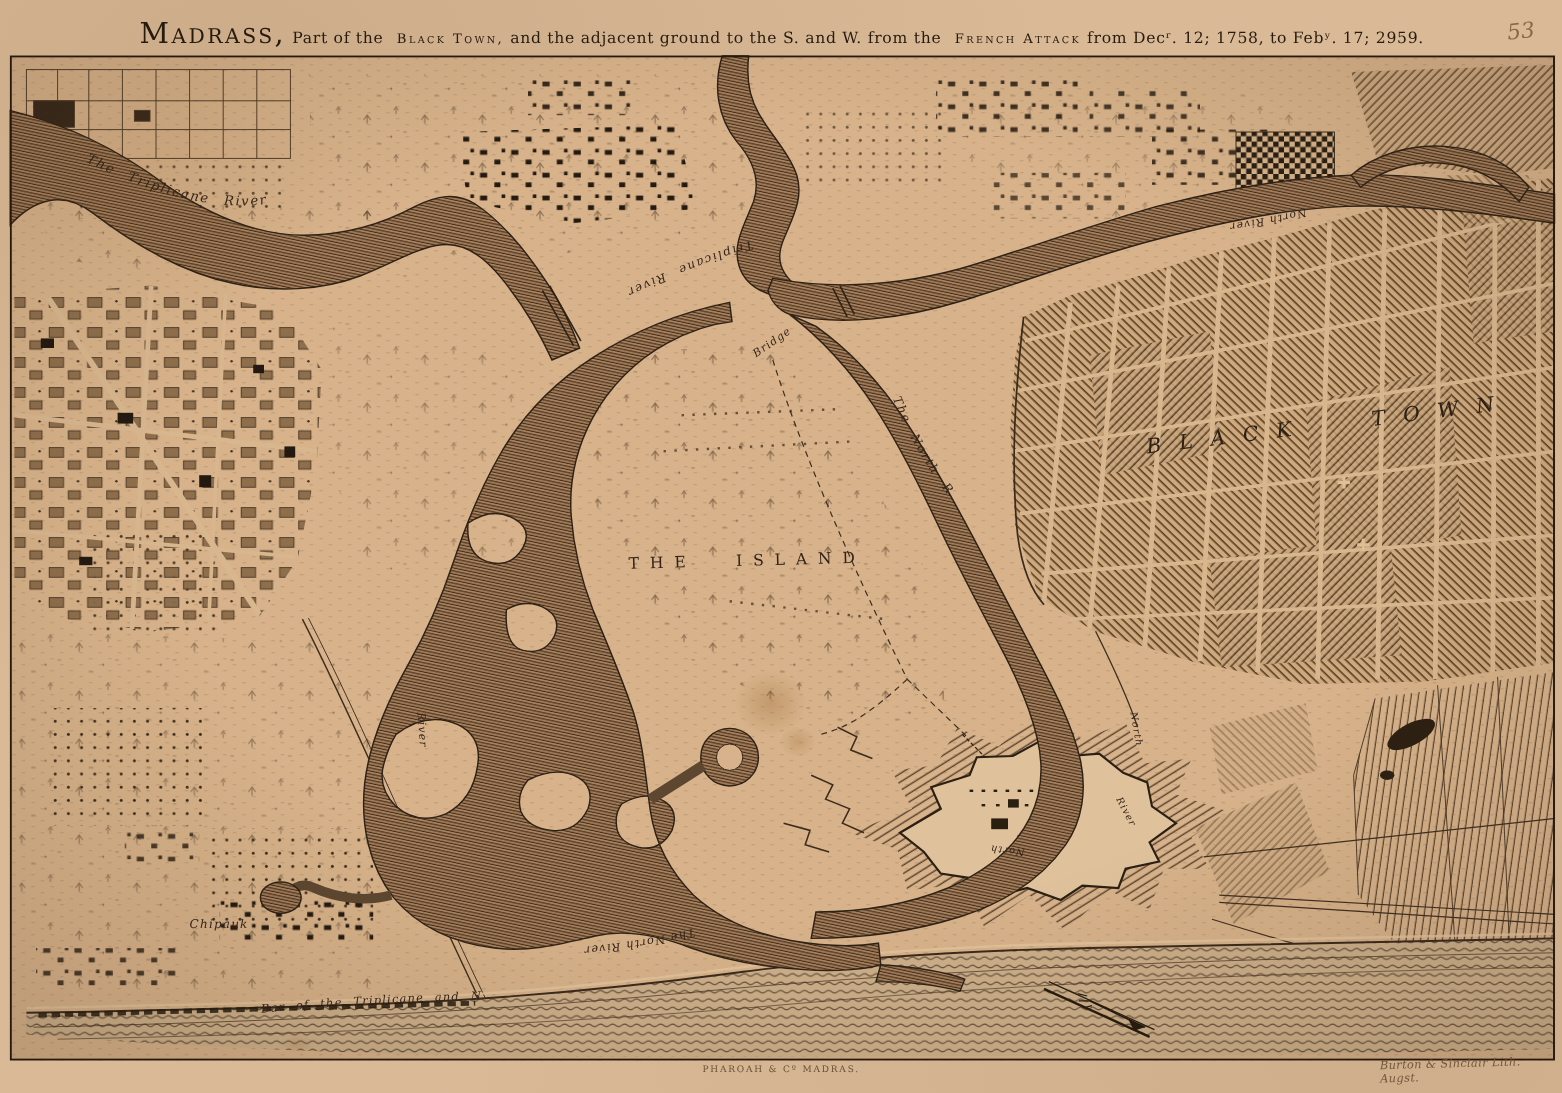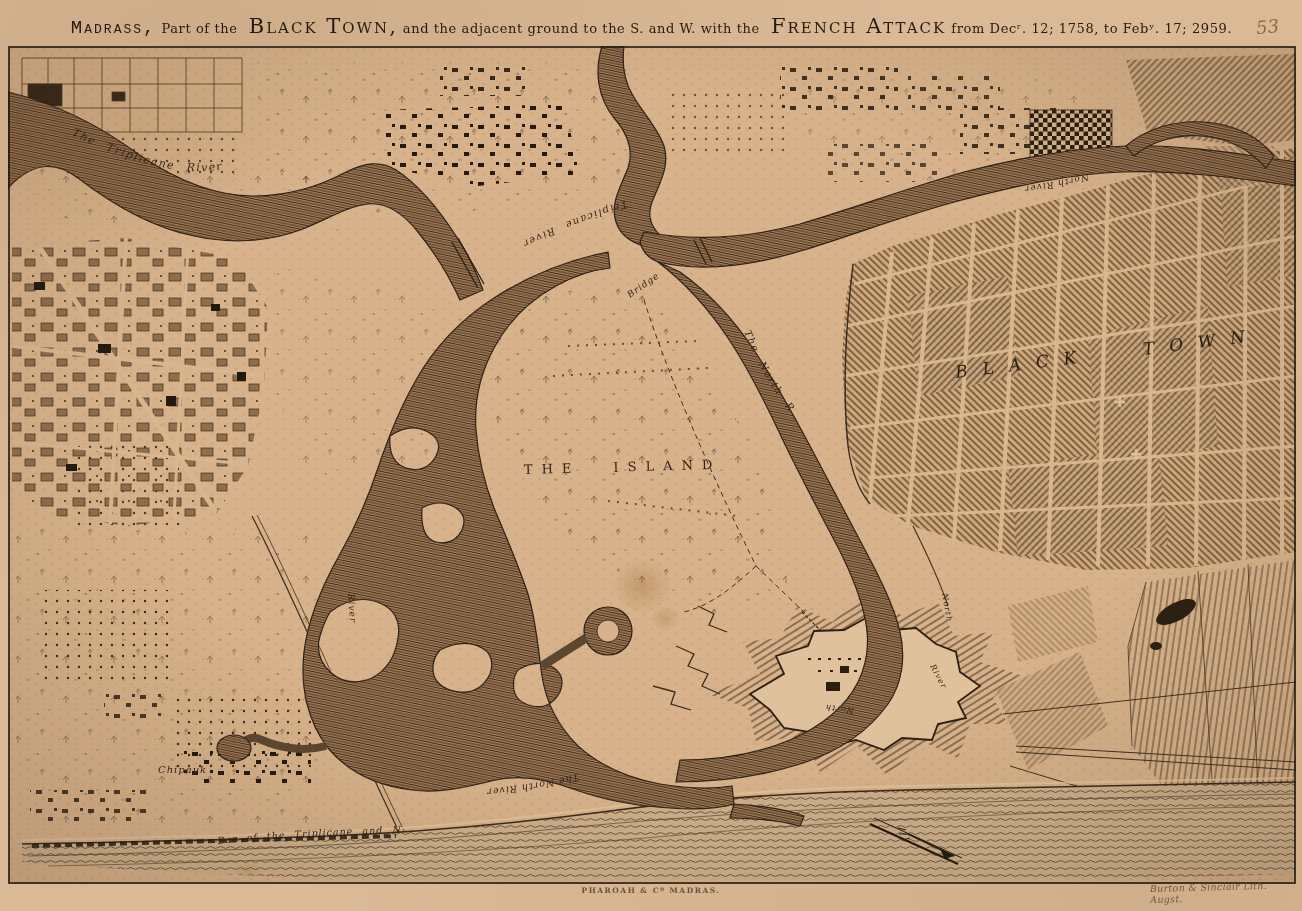--- a/index.html
+++ b/index.html
@@ -9,50 +9,50 @@
     background:
       radial-gradient(ellipse at 15% 8%, rgba(110,75,40,.12), transparent 45%),
       radial-gradient(ellipse at 90% 95%, rgba(110,75,40,.10), transparent 50%),
       radial-gradient(ellipse at 50% 50%, rgba(255,240,215,.10), transparent 70%),
       #d9b996;
   }
   .title{
     position:absolute;top:14px;left:0;right:0;text-align:center;
     color:#261b0e;letter-spacing:1px;white-space:nowrap;
   }
-  .title .big{font-size:19px;font-variant:small-caps;letter-spacing:2px;padding:0 3px;font-family:Liberation Mono, monospace;}
-  .title .big2{font-size:21px;font-variant:small-caps;letter-spacing:2px;padding:0 3px;text-align:right;}
+  .title .big{font-size:24px;font-variant:small-caps;letter-spacing:2px;padding:0 3px;}
+  .title .big2{font-size:11px;font-variant:small-caps;letter-spacing:2px;padding:0 3px;text-align:right;}
   .title .small{font-size:13px;letter-spacing:.6px;padding:0 2px;}
   .plate-number{
     position:absolute;left:1256px;top:16px;font-style:italic;font-size:18px;
     color:#8a6a42;transform:rotate(-6deg);
   }
   .plate{position:absolute;left:8px;top:46px;}
   .imprint-center{
     position:absolute;left:0;right:0;top:886px;text-align:center;
-    font-size:7.5px;letter-spacing:1.5px;color:#6a5238;font-weight:bold;
+    font-size:7.5px;letter-spacing:1.5px;color:#6a5238;
   }
   .imprint-right{
     position:absolute;left:1150px;top:881px;font-style:italic;font-size:9.5px;
     color:#74593c;transform:rotate(-1.5deg);letter-spacing:.3px;
   }
   svg text{fill:#33241a;}
   .riv{font-style:italic;letter-spacing:1.5px;word-spacing:7px;}
   .riv-sm{font-style:italic;letter-spacing:1px;}
   .area{letter-spacing:9px;word-spacing:20px;}
   .area-big{font-style:italic;letter-spacing:15px;word-spacing:32px;fill:#2c2013;}
 </style>
 </head>
 <body>
 
 <div class="sheet">
 
   <div class="title">
     <span class="big">Madrass,</span><span class="small">Part of the</span>
-    <span class="big2">Black Town,</span><span class="small">and the adjacent ground to the S. and W. with the</span>
+    <span class="big2">Black Town,</span><span class="small">and the adjacent ground to the S. and W. from the</span>
     <span class="big2">French Attack</span><span class="small">from Decʳ. 12; 1758, to Febʸ. 17; 2959.</span>
   </div>
 
   <div class="plate-number">53</div>
 
   <svg class="plate" width="1288" height="838" viewBox="0 0 1288 838">
     <defs>
       <pattern id="water" width="7" height="5" patternUnits="userSpaceOnUse" patternTransform="rotate(12)">
         <rect width="7" height="5" fill="#a8805a"></rect>
         <path d="M0,1 H7 M0,3.5 H7" stroke="#3d2b1c" stroke-width="1"></path>

